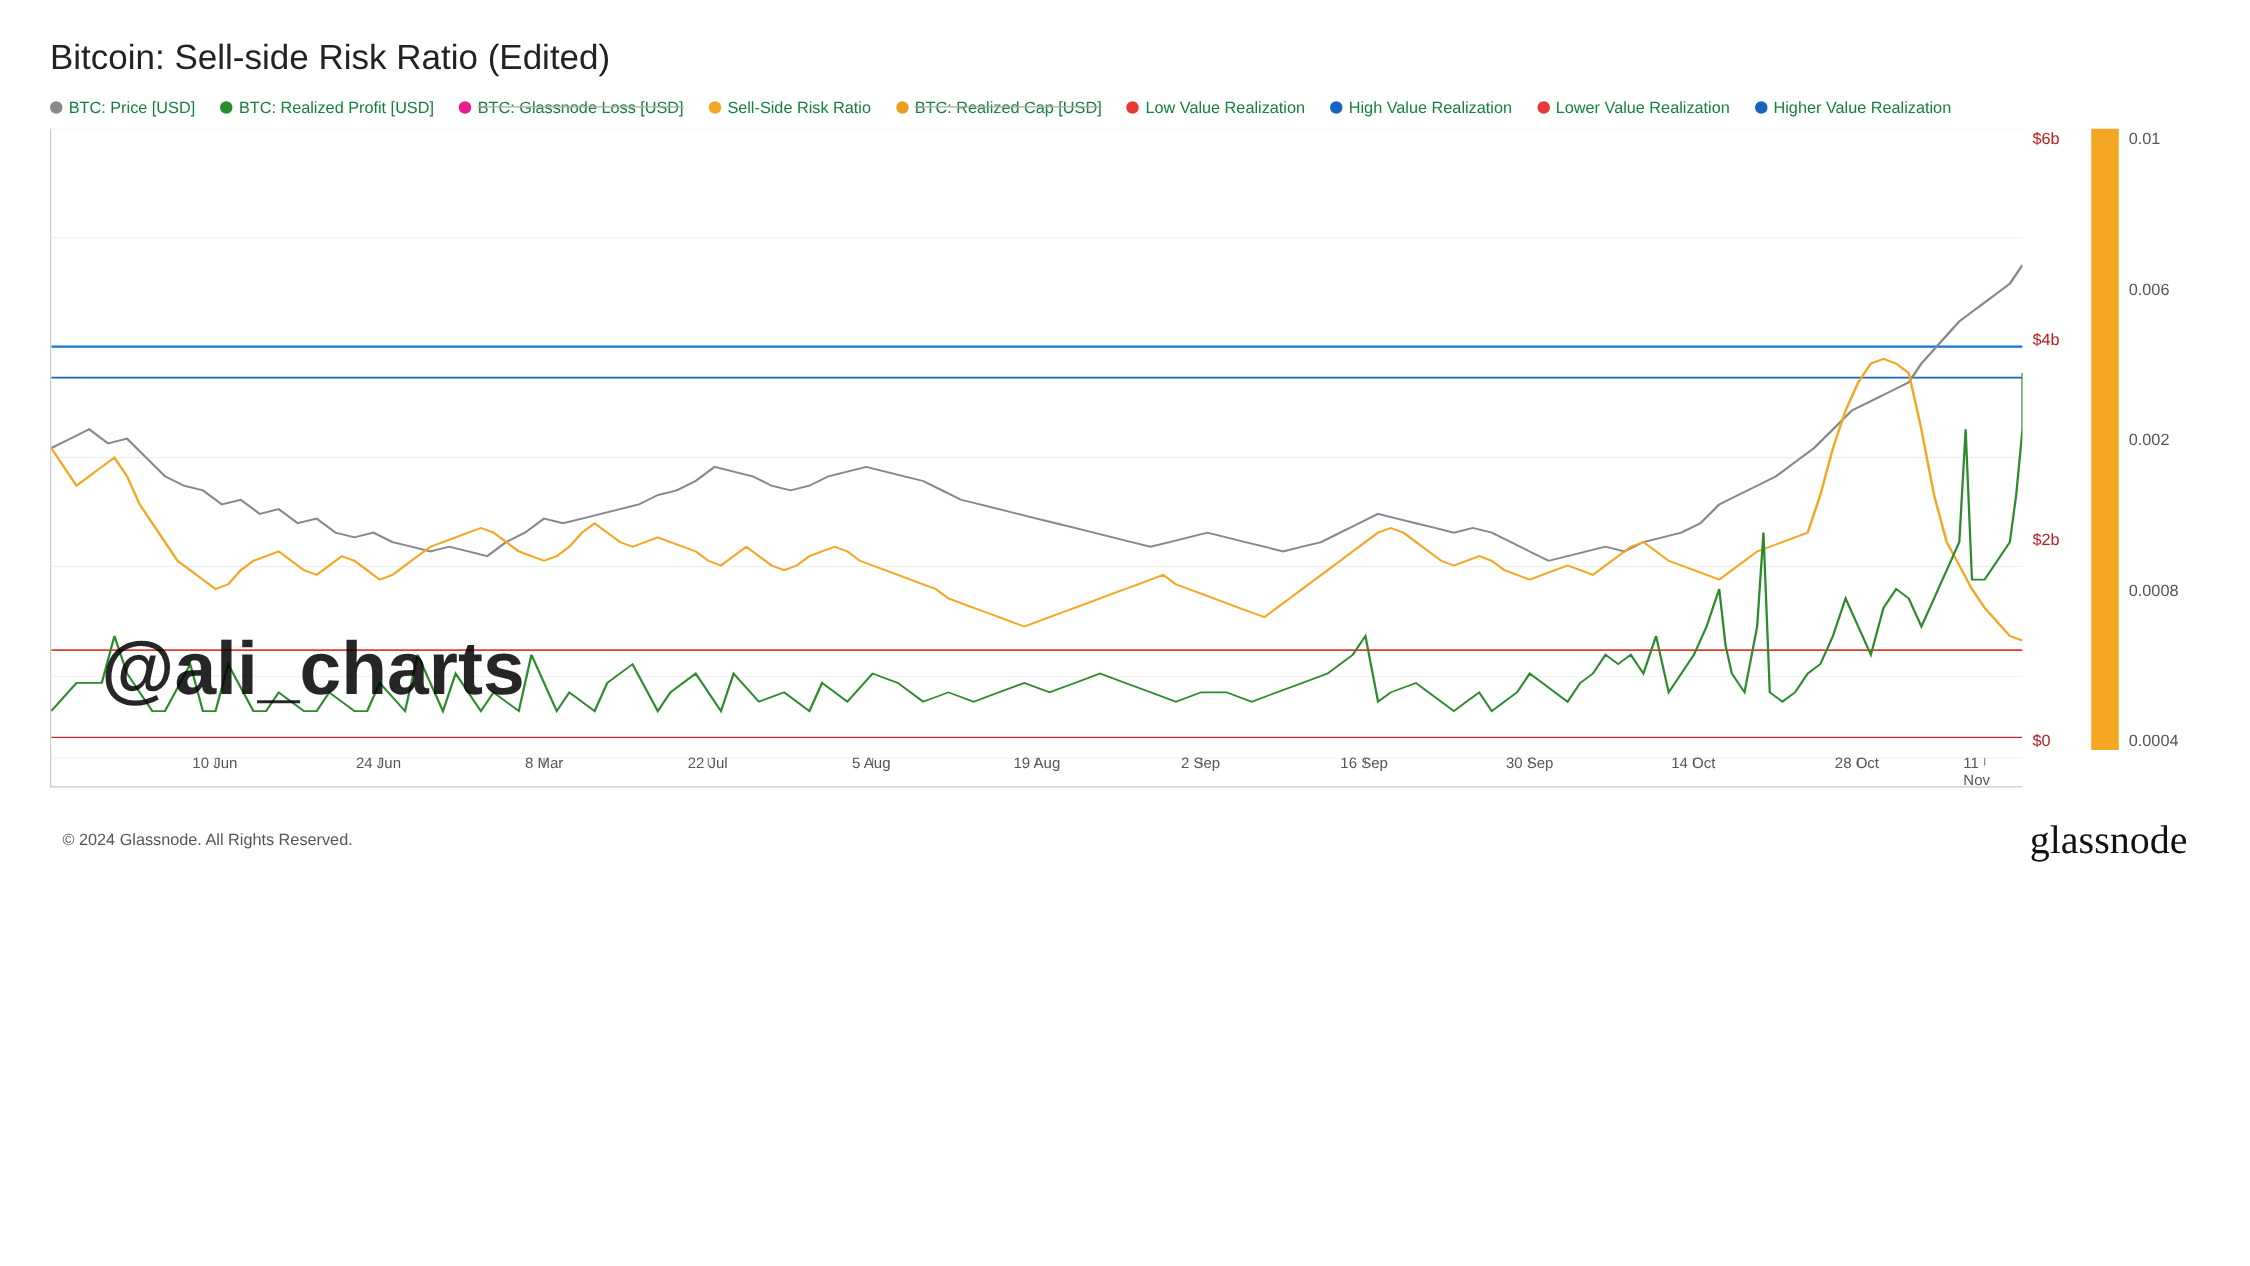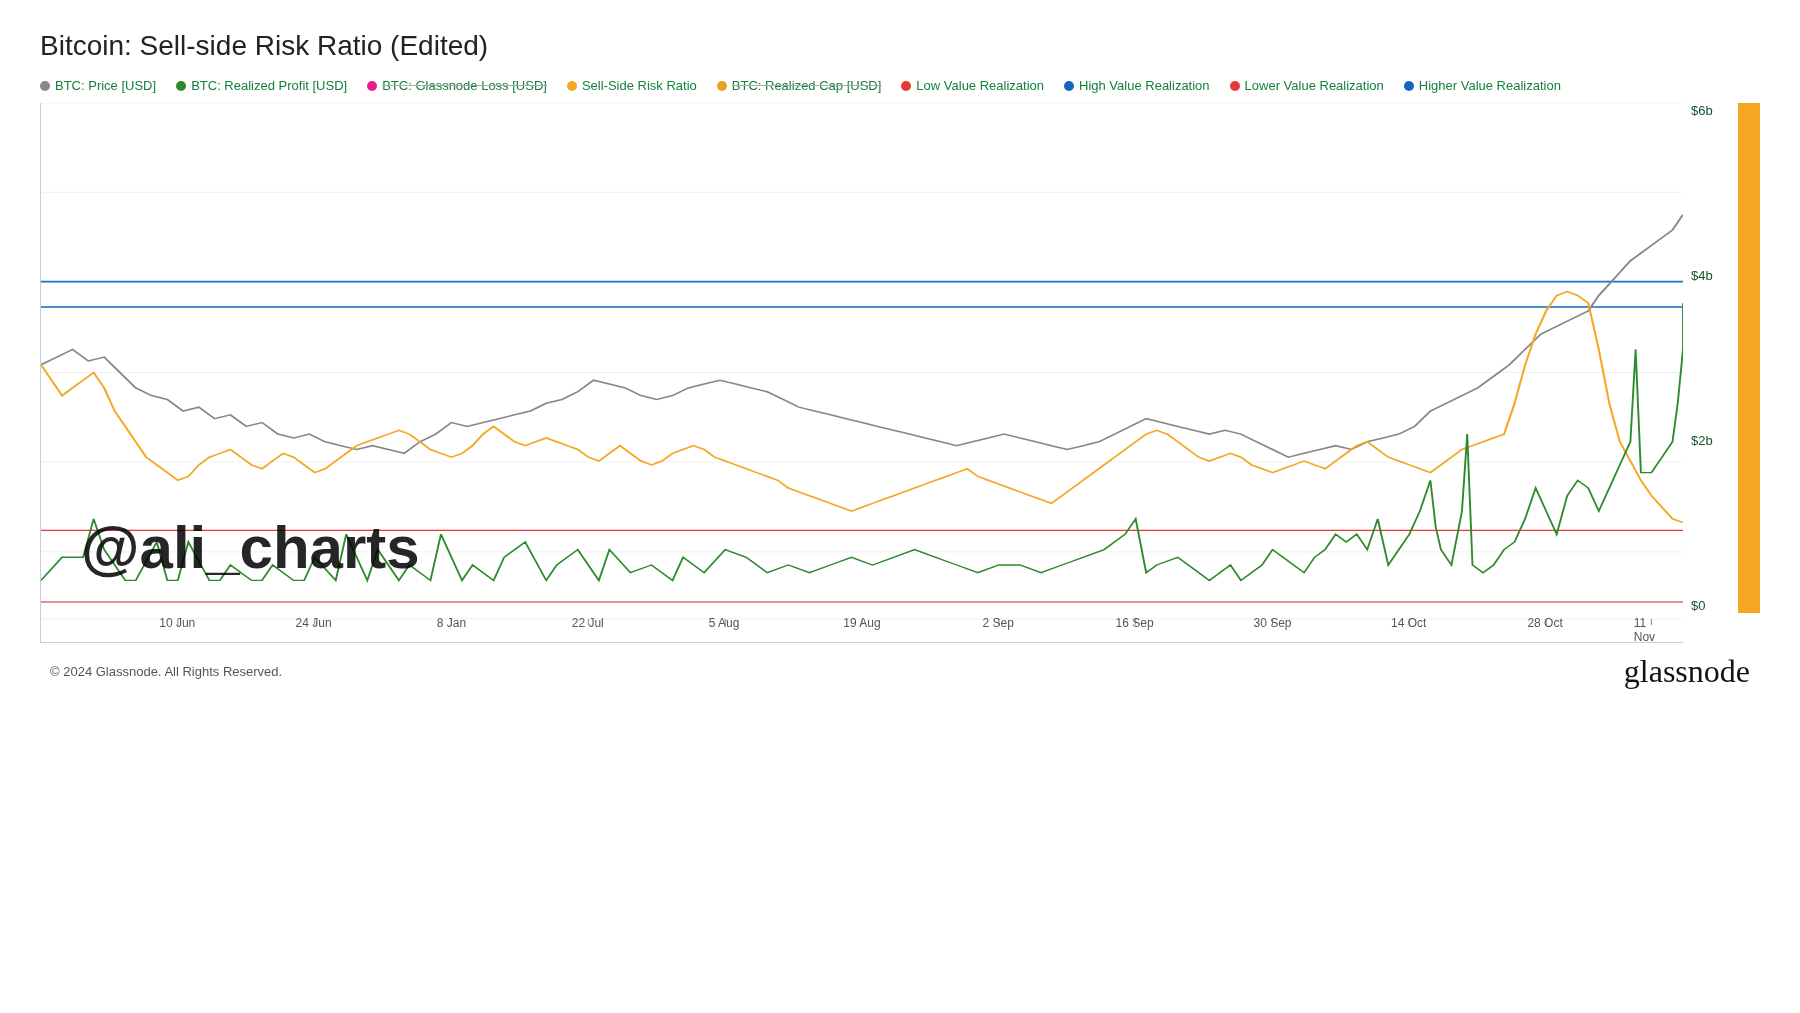--- a/index.html
+++ b/index.html
@@ -70,21 +70,21 @@
     }
     .y-axis-right {
       width: 55px;
       display: flex;
       flex-direction: column;
       justify-content: space-between;
       align-items: flex-start;
       padding-left: 8px;
       padding-bottom: 30px;
       font-size: 13px;
-      color: #14532d;
+      color: #b91c1c;
       gap: 32px;
     }
     .y-axis-right2 {
       width: 65px;
       display: flex;
       flex-direction: column;
       justify-content: space-between;
       align-items: flex-start;
       padding-left: 8px;
       padding-bottom: 30px;
@@ -106,21 +106,21 @@
       color: rgba(0,0,0,0.85);
       z-index: 10;
       pointer-events: none;
     }
     .footer {
       height: 40px;
       display: flex;
       align-items: center;
       justify-content: space-between;
       padding: 0 10px;
-      margin-top: 8px;
+      margin-top: 21px;
     }
     .footer-left {
       font-size: 13px;
       color: #555;
     }
     .footer-right {
       font-size: 32px;
       font-weight: 300;
       color: #111;
       font-family: Georgia, serif;
@@ -616,21 +616,21 @@
         <line x1="1040" y1="670" x2="1040" y2="678" stroke="#888" stroke-width="1"></line>
         <line x1="1170" y1="670" x2="1170" y2="678" stroke="#888" stroke-width="1"></line>
         <line x1="1300" y1="670" x2="1300" y2="678" stroke="#888" stroke-width="1"></line>
         <line x1="1430" y1="670" x2="1430" y2="678" stroke="#888" stroke-width="1"></line>
         <line x1="1530" y1="670" x2="1530" y2="678" stroke="#888" stroke-width="1"></line>
       </svg>
 
       <div class="x-labels">
         <span class="x-label" style="left:8.3%;">10 Jun</span>
         <span class="x-label" style="left:16.6%;">24 Jun</span>
-        <span class="x-label" style="left:25%;">8 Jan</span>
+        <span class="x-label" style="left:25%;">8 Mar</span>
         <span class="x-label" style="left:33.3%;">22 Jul</span>
         <span class="x-label" style="left:41.6%;">5 Aug</span>
         <span class="x-label" style="left:50%;">19 Aug</span>
         <span class="x-label" style="left:58.3%;">2 Sep</span>
         <span class="x-label" style="left:66.6%;">16 Sep</span>
         <span class="x-label" style="left:75%;">30 Sep</span>
         <span class="x-label" style="left:83.3%;">14 Oct</span>
         <span class="x-label" style="left:91.6%;">28 Oct</span>
         <span class="x-label" style="left:98%;">11 Nov</span>
       </div>
@@ -640,19 +640,26 @@
 
     <div class="y-axis-right">
       <span>$6b</span>
       <span>$4b</span>
       <span>$2b</span>
       <span>$0</span>
     </div>
 
     <div style="width:22px; background:#f5a623; position:relative; margin-bottom:30px;"></div>
 
+    <div class="y-axis-right2">
+      <span>0.01</span>
+      <span>0.006</span>
+      <span>0.002</span>
+      <span>0.0008</span>
+      <span>0.0004</span>
+    </div>
   </div>
 
   <div class="footer">
     <span class="footer-left">© 2024 Glassnode. All Rights Reserved.</span>
     <span class="footer-right">glassnode</span>
   </div>
 </div>
 
 </body></html>

